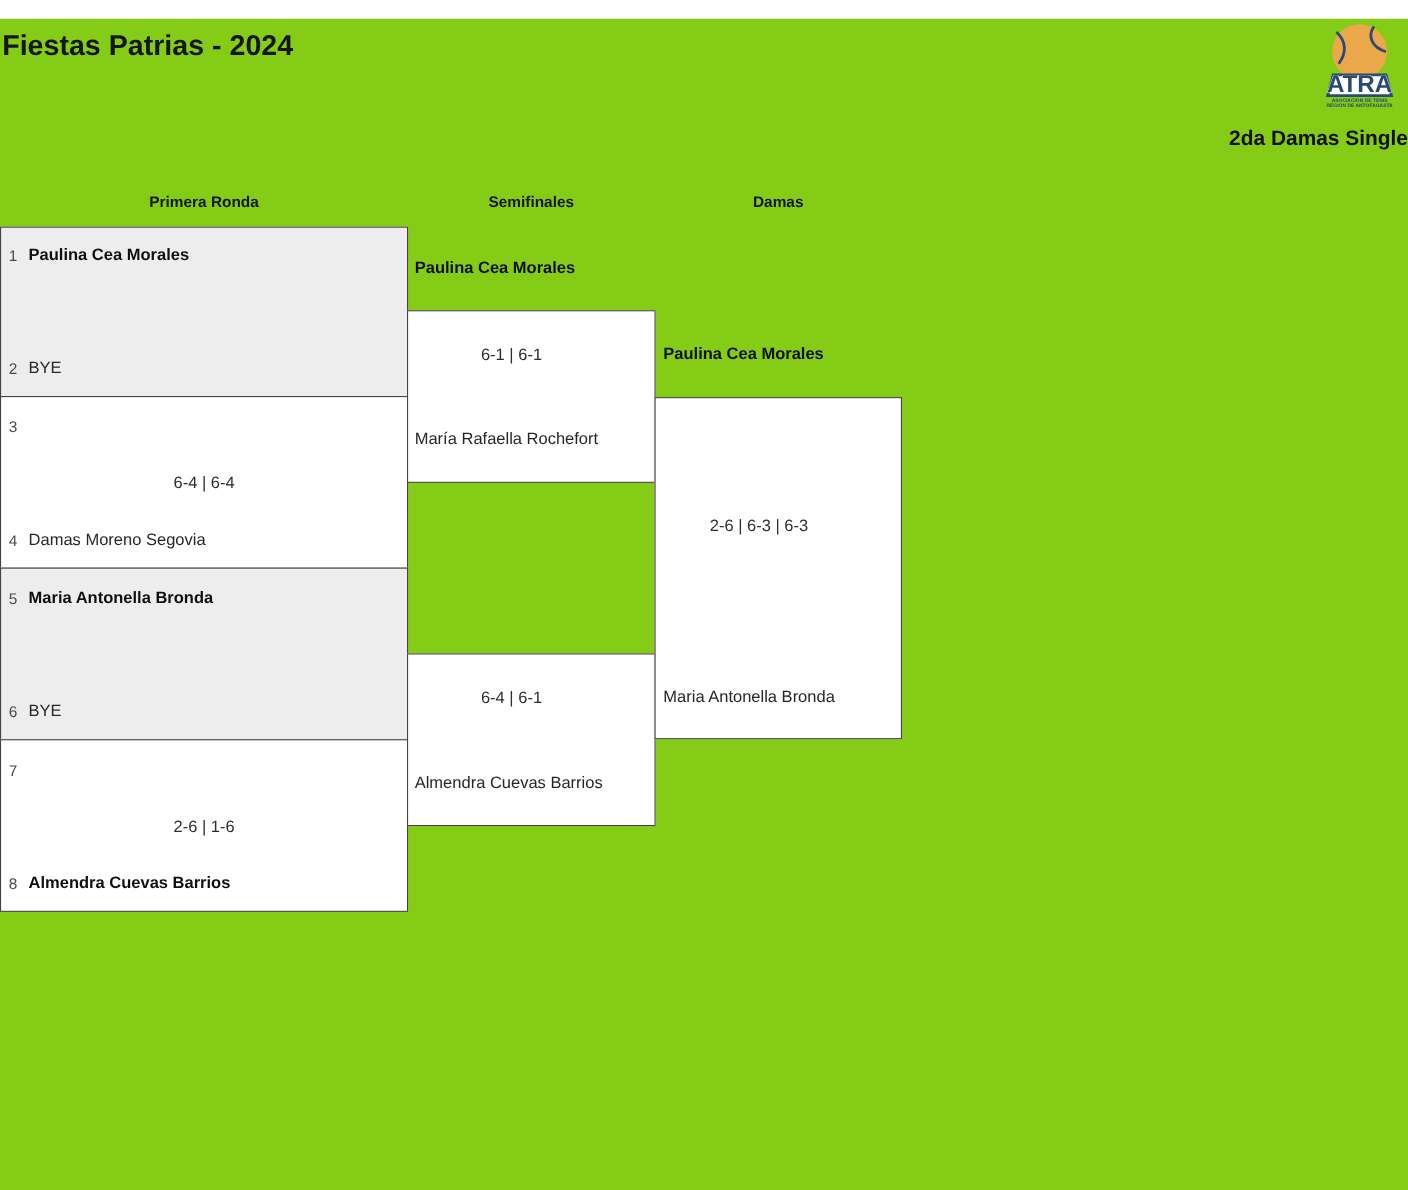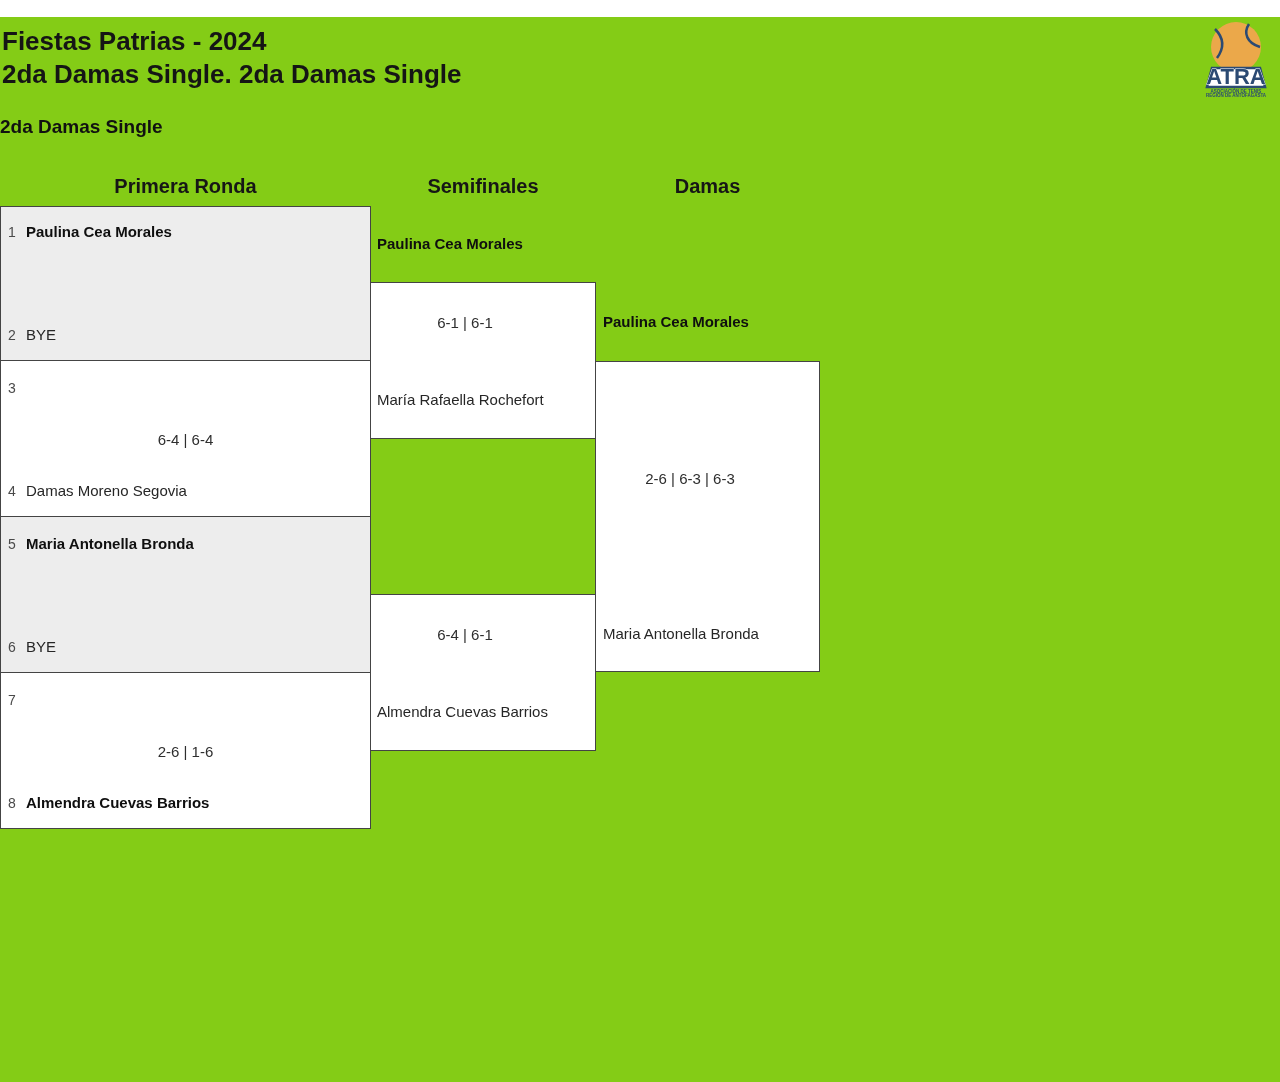--- a/index.html
+++ b/index.html
@@ -10,23 +10,23 @@
     color:#161616;
     margin-top:17px;
   }
 
   
   .main-title { position:absolute; left:2px; top:8px; font-size:26px; font-weight:700; line-height:33px; color:#151515; }
 
   .logo-wrap { position:absolute; left:1203px; top:3px; width:66px; height:78px; }
 
   
-  .bracket-title { position:absolute; left:0; top:99px; width:1280px; text-align:left; font-size:19px; font-weight:700; color:#111; }
+  .bracket-title { position:absolute; left:0; top:99px; width:1280px; text-align:right; font-size:19px; font-weight:700; color:#111; }
 
-  .round-header { position:absolute; top:158px; text-align:center; font-size:20px; font-weight:700; color:#161616; }
+  .round-header { position:absolute; top:158px; text-align:center; font-size:14px; font-weight:700; color:#161616; }
   .rh-1 { left:0;   width:371px; }
   .rh-2 { left:370px; width:226px; }
   .rh-3 { left:595px; width:225px; }
 
   
   .box { position:absolute; box-sizing:border-box; border:1px solid #444; background:#fff; }
   .box.bye { background:#ededed; }
   .b-r1m1 { left:0;   top:189px; width:371px; height:155px; }
   .b-r1m2 { left:0;   top:343px; width:371px; height:157px; }
   .b-r1m3 { left:0;   top:499px; width:371px; height:157px; }
@@ -46,21 +46,20 @@
   .sc-sf { left:352px; width:226px; }
   .sc-f  { left:595px; width:190px; }
 </style>
 </head>
 <body>
 
 <div class="page">
 
   <div class="main-title">
     <div>Fiestas Patrias - 2024</div>
-    <div>2da Damas Single. 2da Damas Single</div>
   </div>
 
   <div class="logo-wrap">
     <svg viewBox="0 0 66 78" width="66" height="78">
       <circle cx="33" cy="27" r="25" fill="#EBA84A"></circle>
       <path d="M12,9 C20,17 22,27 14,38" stroke="#2B4A73" stroke-width="2.5" fill="none"></path>
       <path d="M46,4 C40,13 44,23 57,27" stroke="#2B4A73" stroke-width="2.5" fill="none"></path>
       <path d="M9,48 L57,48 L62,67 L4,67 Z" fill="#ffffff" stroke="#2B4A73" stroke-width="2.5"></path>
       <text x="33" y="63.5" text-anchor="middle" font-family="Liberation Sans, DejaVu Sans, sans-serif" font-size="22" font-weight="bold" fill="#2B4A73" stroke="#ffffff" stroke-width="0.8" paint-order="stroke">ATRA</text>
       <text x="33" y="72.5" text-anchor="middle" font-family="Liberation Sans, DejaVu Sans, sans-serif" font-size="4.5" font-weight="bold" fill="#2B4A73">ASOCIACIÓN DE TENIS</text>

